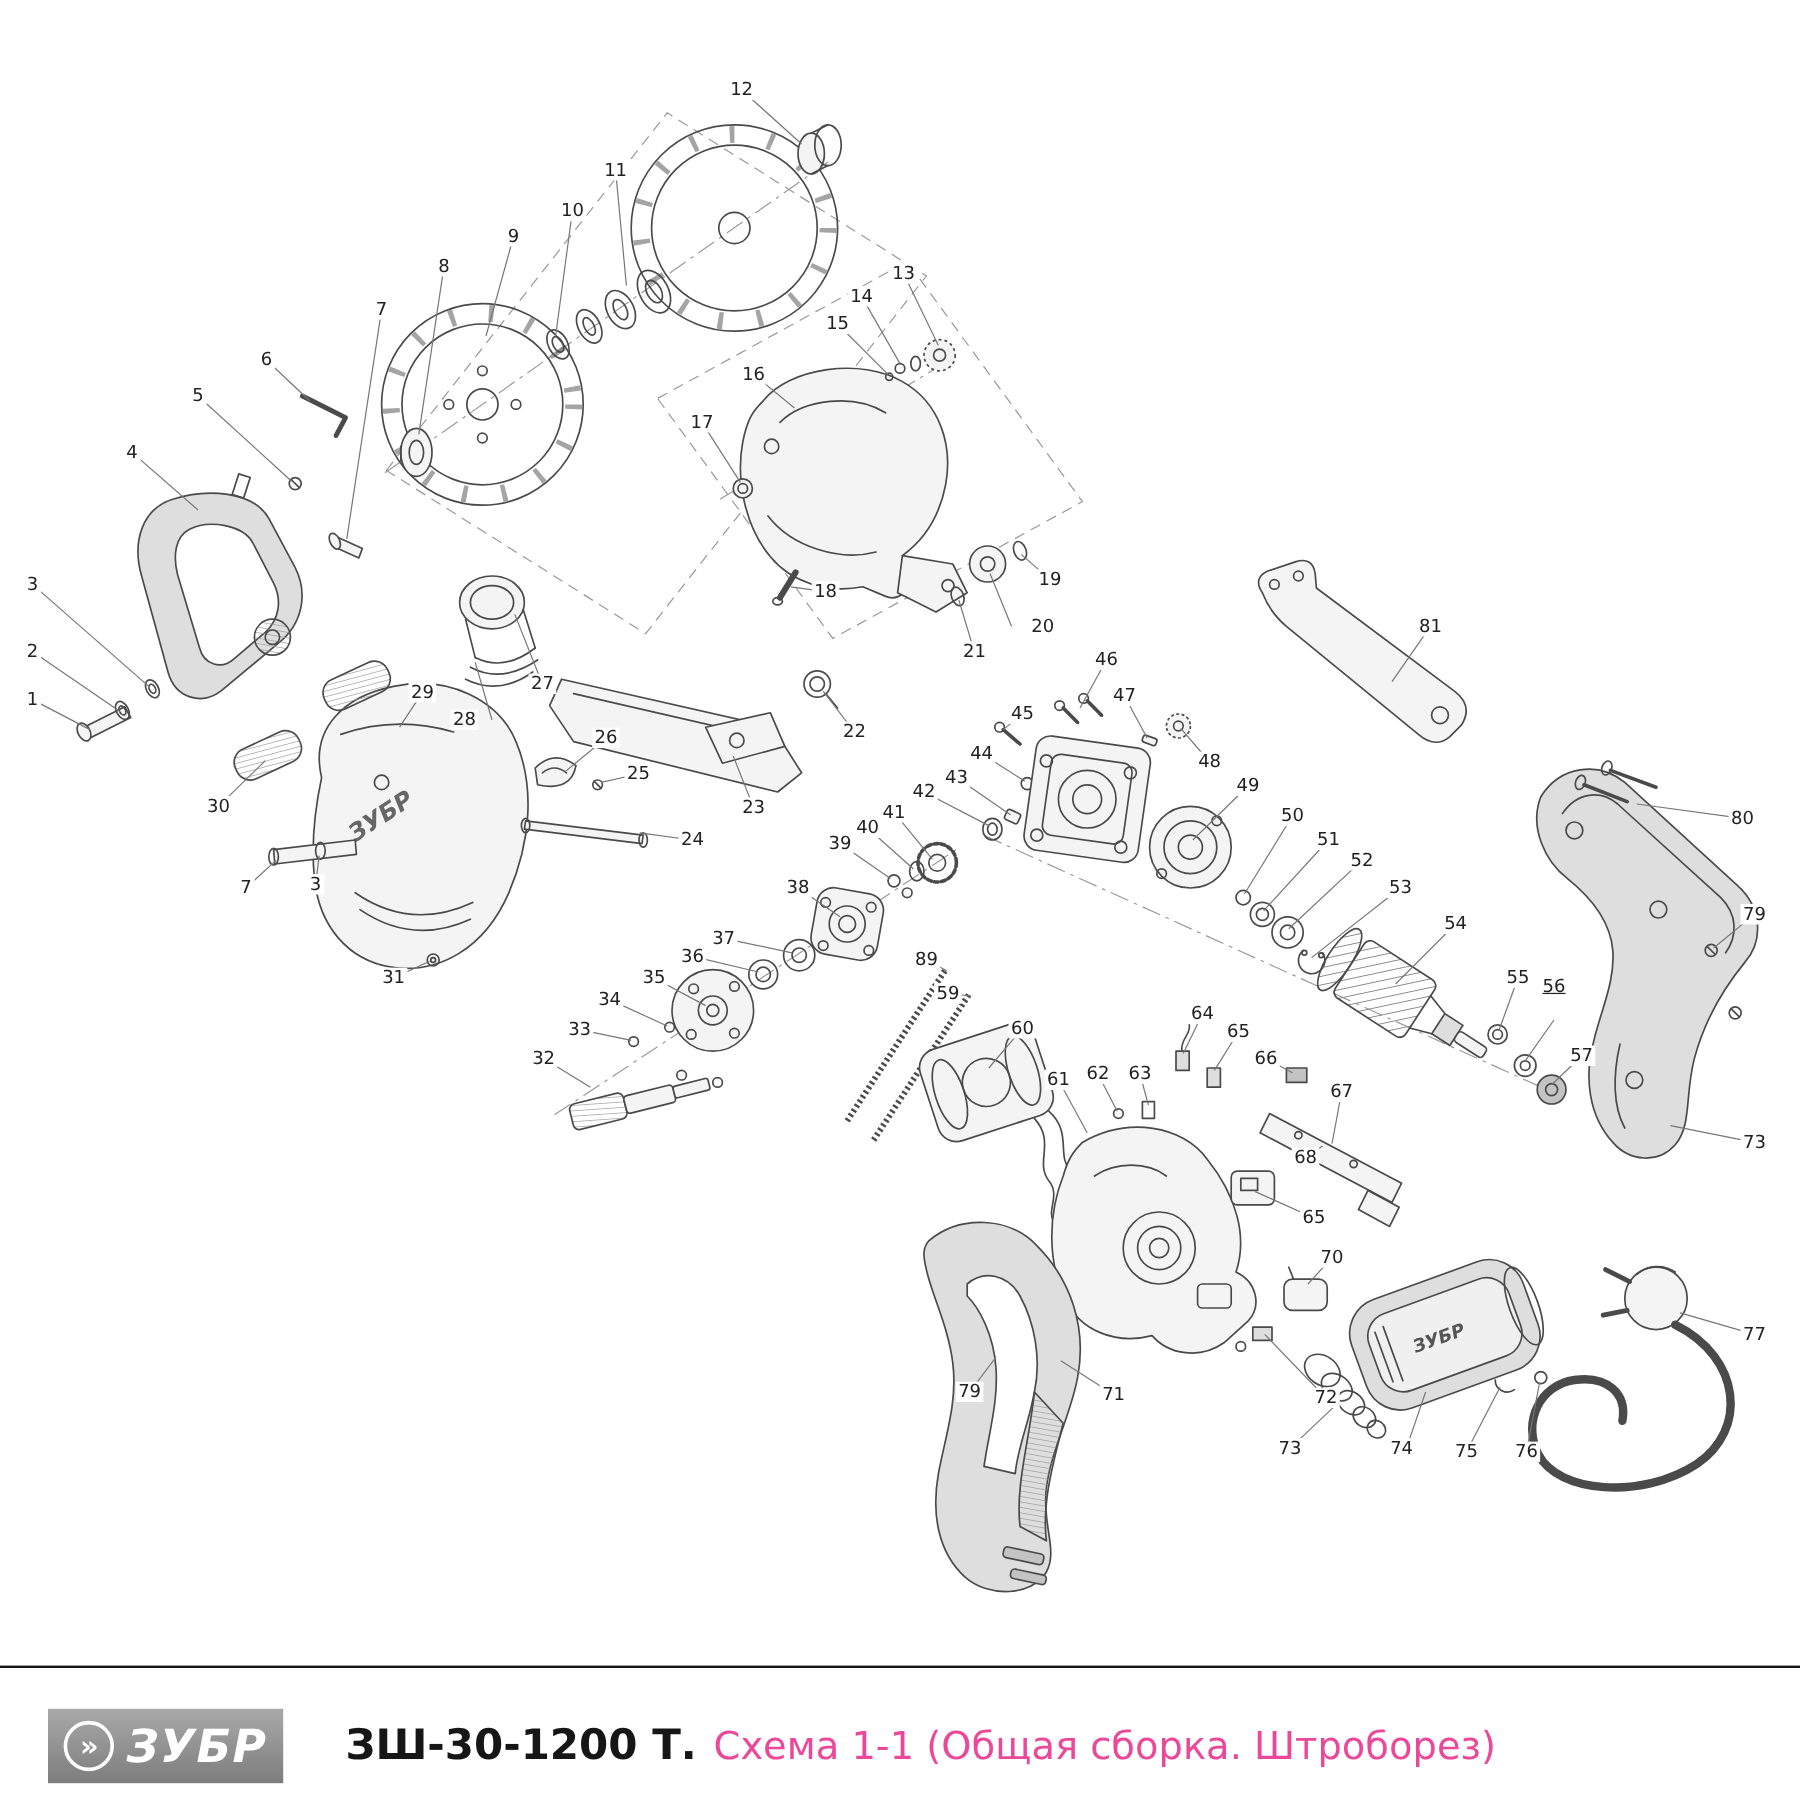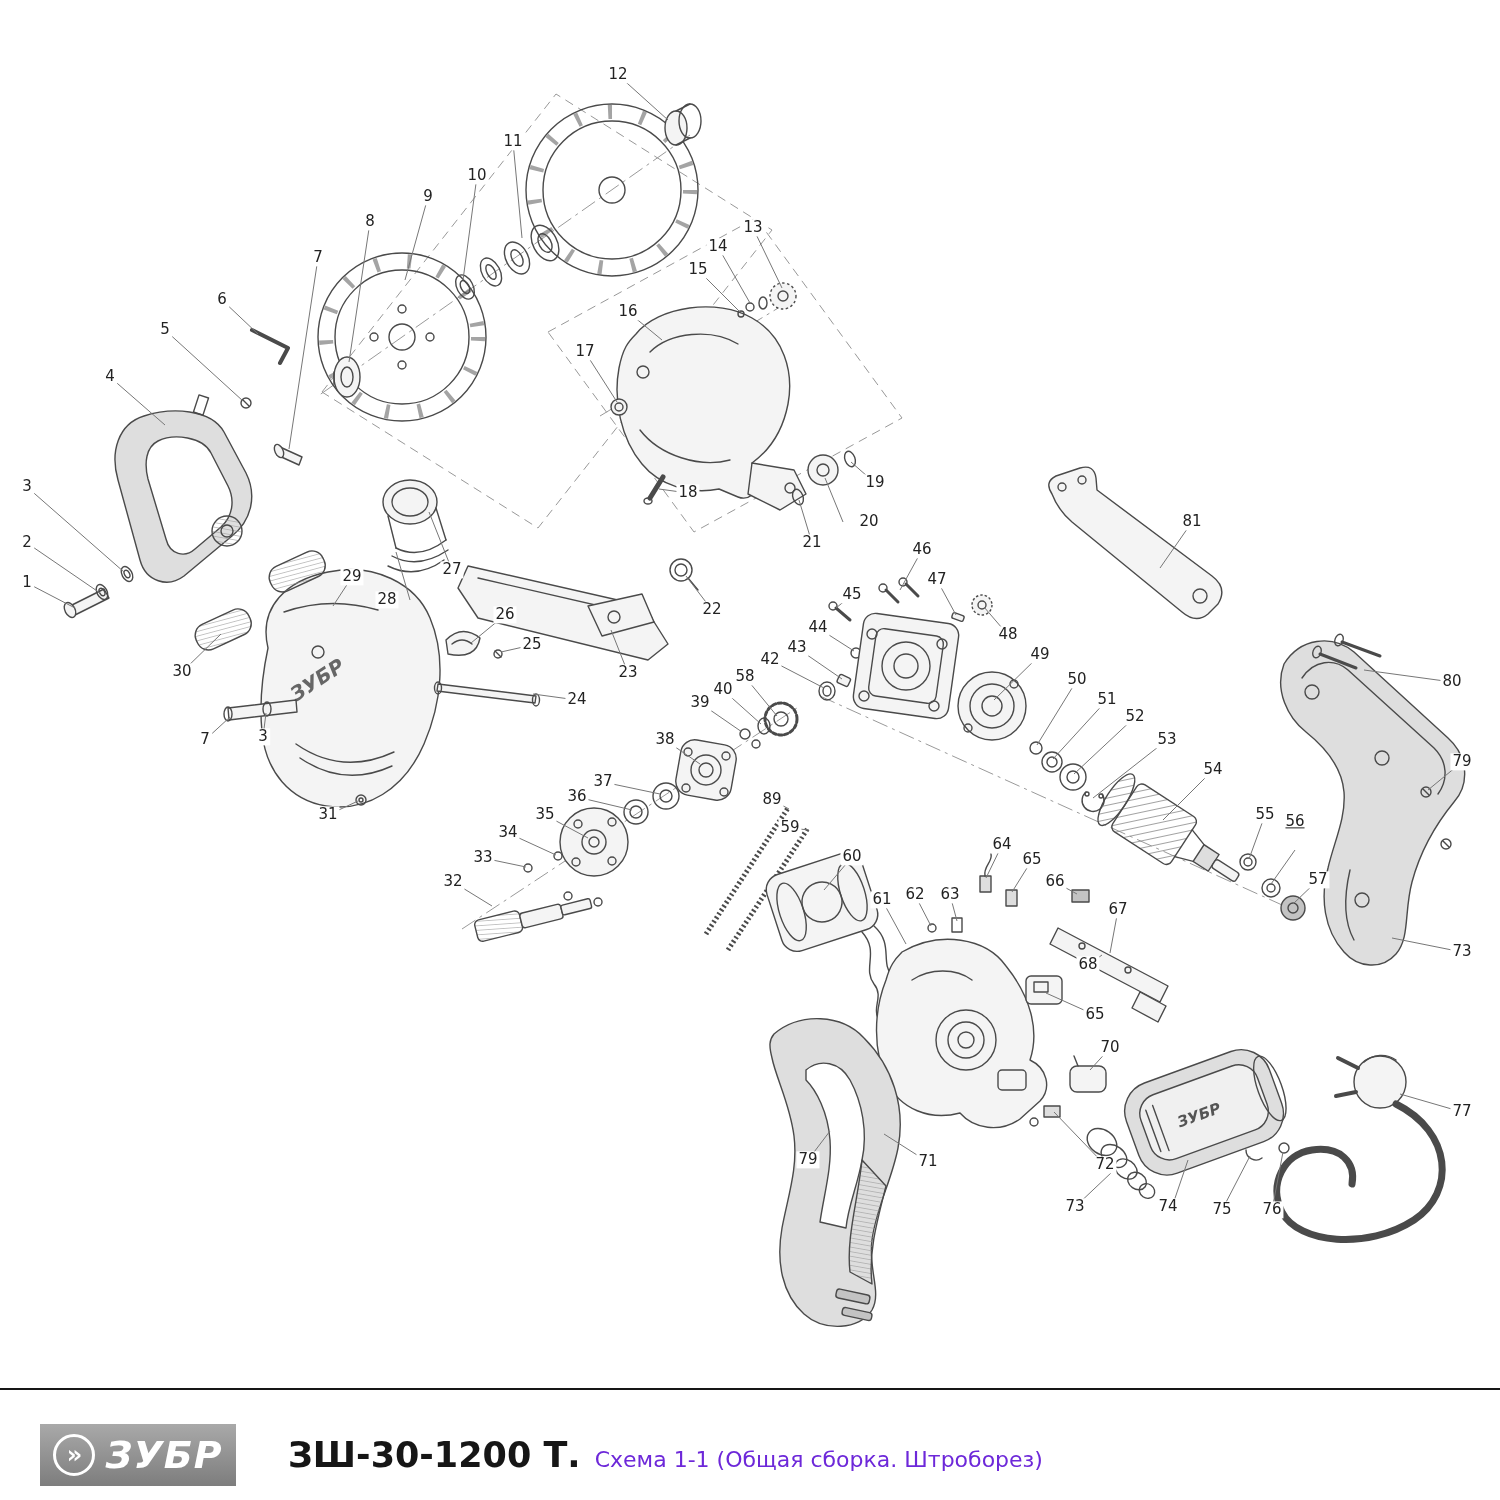--- a/index.html
+++ b/index.html
@@ -23,21 +23,21 @@
   .footer{position:absolute;left:0;right:0;top:1388px;}
   .footer-rule{border-top:2px solid #161616;}
   .footer-row{display:flex;align-items:center;gap:52px;padding:34px 0 0 40px;}
   .logo-box{width:196px;height:62px;background:linear-gradient(#a9a9a9,#7d7d7d);
             display:flex;align-items:center;justify-content:center;gap:10px;color:#fff;}
   .logo-icon{width:36px;height:36px;border:3px solid #fff;border-radius:50%;display:flex;
              align-items:center;justify-content:center;font-size:24px;font-weight:bold;line-height:1;}
   .logo-text{font-size:38px;font-weight:bold;font-style:italic;letter-spacing:1px;}
   .title{display:flex;align-items:baseline;gap:14px;}
   .model{font-size:35px;font-weight:bold;color:#161616;}
-  .schema{font-size:22px;color:#6d28d9;}
+  .schema{font-size:32px;color:#ec4899;}
 </style>
 </head>
 <body>
 
 <div id="stage">
 
   <svg id="art" viewBox="0 0 1500 1500">
     <defs>
       <pattern id="hatchA" width="7" height="7" patternUnits="userSpaceOnUse" patternTransform="rotate(45)">
         <line x1="0" y1="0" x2="0" y2="7" stroke="#8a8a8a" stroke-width="1.6"></line>
@@ -525,21 +525,21 @@
       <span class="part-label" style="left: 328px; top: 815px;">31</span>
       <span class="part-label" style="left: 453px; top: 882px;">32</span>
       <span class="part-label" style="left: 483px; top: 858px;">33</span>
       <span class="part-label" style="left: 508px; top: 833px;">34</span>
       <span class="part-label" style="left: 545px; top: 815px;">35</span>
       <span class="part-label" style="left: 577px; top: 797px;">36</span>
       <span class="part-label" style="left: 603px; top: 782px;">37</span>
       <span class="part-label" style="left: 665px; top: 740px;">38</span>
       <span class="part-label" style="left: 700px; top: 703px;">39</span>
       <span class="part-label" style="left: 723px; top: 690px;">40</span>
-      <span class="part-label" style="left: 745px; top: 677px;">58</span>
+      <span class="part-label" style="left: 745px; top: 677px;">41</span>
       <span class="part-label" style="left: 770px; top: 660px;">42</span>
       <span class="part-label" style="left: 797px; top: 648px;">43</span>
       <span class="part-label" style="left: 818px; top: 628px;">44</span>
       <span class="part-label" style="left: 852px; top: 595px;">45</span>
       <span class="part-label" style="left: 922px; top: 550px;">46</span>
       <span class="part-label" style="left: 937px; top: 580px;">47</span>
       <span class="part-label" style="left: 1008px; top: 635px;">48</span>
       <span class="part-label" style="left: 1040px; top: 655px;">49</span>
       <span class="part-label" style="left: 1077px; top: 680px;">50</span>
       <span class="part-label" style="left: 1107px; top: 700px;">51</span>

